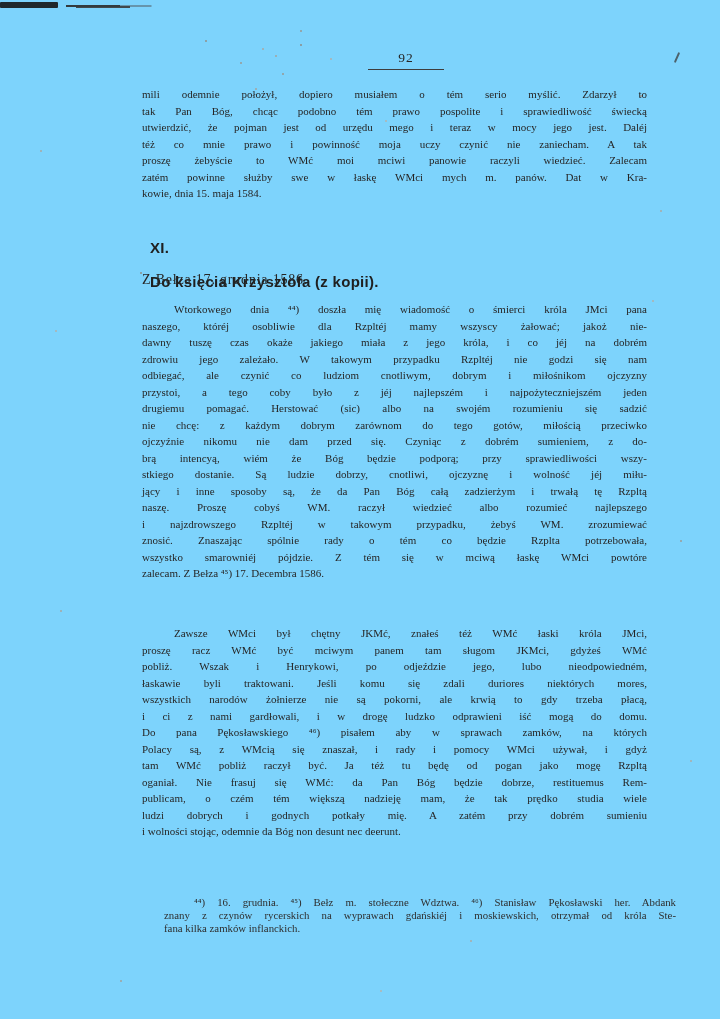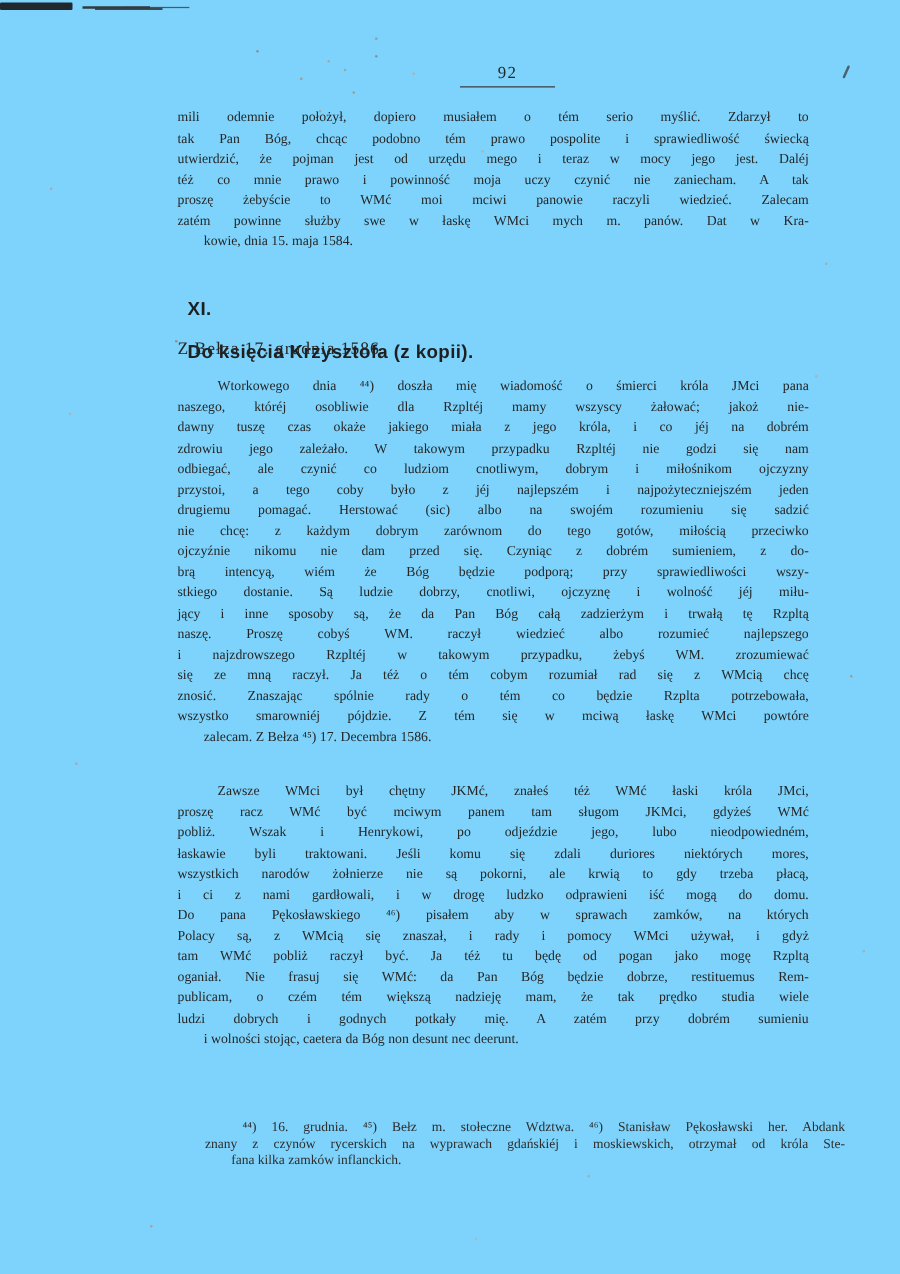--- a/index.html
+++ b/index.html
@@ -40,21 +40,21 @@
 
   .folio {
     position: absolute; top: 50px; left: 368px; width: 76px;
     text-align: center; font-size: 13.5px; letter-spacing: 1px;
     padding-bottom: 3px; border-bottom: 1.5px solid #3d3d3d;
   }
 
   .textcol { position: absolute; left: 142px; width: 505px; }
   .para { font-size: 11px; line-height: 16.5px; }
   .line { text-align: justify; text-align-last: justify; white-space: normal; }
-  .line.last { text-align-last: left; margin-left: 21px; }
+  .line.last { text-align-last: left; }
   .line.indent { text-indent: 32px; }
 
   .para-continuation { top: 86px; }
   .letter-body { top: 301px; }
   .letter-postscript { top: 625px; }
 
   .section-heading {
     top: 239px;
     display: flex; justify-content: center; gap: 17px;
     transform: translateX(8px);
@@ -111,40 +111,39 @@
       <div class="line">odbiegać, ale czynić co ludziom cnotliwym, dobrym i miłośnikom ojczyzny</div>
       <div class="line">przystoi, a tego coby było z jéj najlepszém i najpożyteczniejszém jeden</div>
       <div class="line">drugiemu pomagać. Herstować (sic) albo na swojém rozumieniu się sadzić</div>
       <div class="line">nie chcę: z każdym dobrym zarównom do tego gotów, miłością przeciwko</div>
       <div class="line">ojczyźnie nikomu nie dam przed się. Czyniąc z dobrém sumieniem, z do-</div>
       <div class="line">brą intencyą, wiém że Bóg będzie podporą; przy sprawiedliwości wszy-</div>
       <div class="line">stkiego dostanie. Są ludzie dobrzy, cnotliwi, ojczyznę i wolność jéj miłu-</div>
       <div class="line">jący i inne sposoby są, że da Pan Bóg całą zadzierżym i trwałą tę Rzpltą</div>
       <div class="line">naszę. Proszę cobyś WM. raczył wiedzieć albo rozumieć najlepszego</div>
       <div class="line">i najzdrowszego Rzpltéj w takowym przypadku, żebyś WM. zrozumiewać</div>
-      <div class="line">się ze mną raczył. Ja téż o tém cobym rozumiał rad się z WMcią chcę</div>
       <div class="line">znosić. Znaszając spólnie rady o tém co będzie Rzplta potrzebowała,</div>
       <div class="line">wszystko smarowniéj pójdzie. Z tém się w mciwą łaskę WMci powtóre</div>
       <div class="line last">zalecam. Z Bełza ⁴⁵) 17. Decembra 1586.</div>
     </div>
 
   <div class="textcol para letter-postscript">
       <div class="line indent">Zawsze WMci był chętny JKMć, znałeś téż WMć łaski króla JMci,</div>
       <div class="line">proszę racz WMć być mciwym panem tam sługom JKMci, gdyżeś WMć</div>
       <div class="line">pobliż. Wszak i Henrykowi, po odjeździe jego, lubo nieodpowiedném,</div>
       <div class="line">łaskawie byli traktowani. Jeśli komu się zdali duriores niektórych mores,</div>
       <div class="line">wszystkich narodów żołnierze nie są pokorni, ale krwią to gdy trzeba płacą,</div>
       <div class="line">i ci z nami gardłowali, i w drogę ludzko odprawieni iść mogą do domu.</div>
       <div class="line">Do pana Pękosławskiego ⁴⁶) pisałem aby w sprawach zamków, na których</div>
       <div class="line">Polacy są, z WMcią się znaszał, i rady i pomocy WMci używał, i gdyż</div>
       <div class="line">tam WMć pobliż raczył być. Ja téż tu będę od pogan jako mogę Rzpltą</div>
       <div class="line">oganiał. Nie frasuj się WMć: da Pan Bóg będzie dobrze, restituemus Rem-</div>
       <div class="line">publicam, o czém tém większą nadzieję mam, że tak prędko studia wiele</div>
       <div class="line">ludzi dobrych i godnych potkały mię. A zatém przy dobrém sumieniu</div>
-      <div class="line last">i wolności stojąc, caetera da Bóg non desunt nec deerunt.</div>
+      <div class="line last">i wolności stojąc, odemnie da Bóg non desunt nec deerunt.</div>
     </div>
 
   <div class="footnotes">
       <div class="line indent">⁴⁴) 16. grudnia. ⁴⁵) Bełz m. stołeczne Wdztwa. ⁴⁶) Stanisław Pękosławski her. Abdank</div>
       <div class="line">znany z czynów rycerskich na wyprawach gdańskiéj i moskiewskich, otrzymał od króla Ste-</div>
       <div class="line last">fana kilka zamków inflanckich.</div>
     </div>
 
 </div>
 

